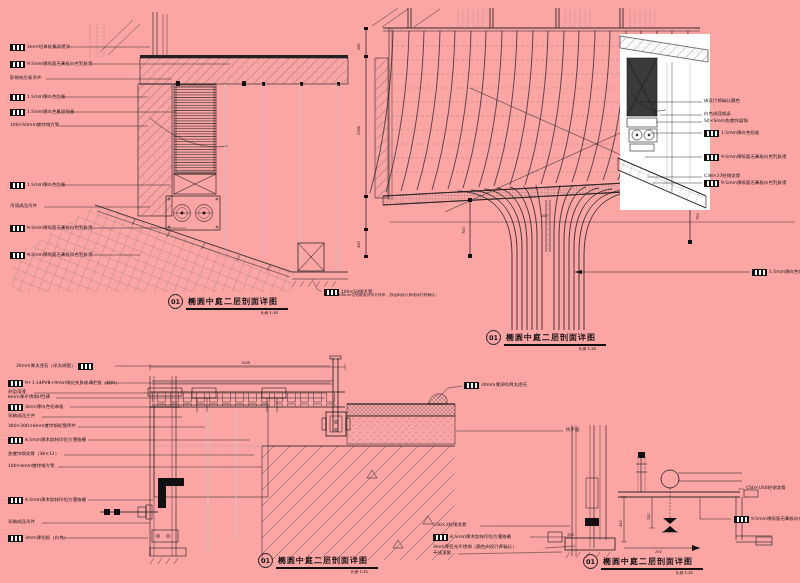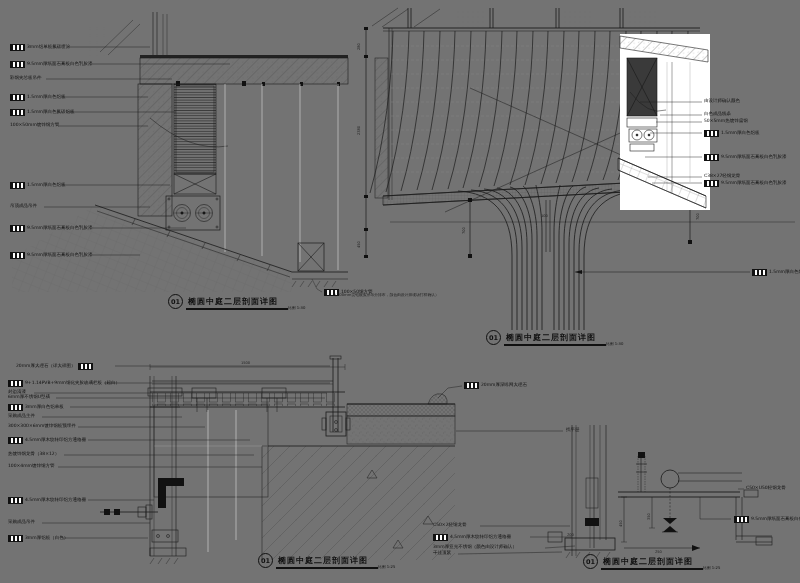--- a/index.html
+++ b/index.html
@@ -1,29 +1,29 @@
 <!DOCTYPE html>
 <html><head>
 <meta charset="utf-8">
 <style>
   html,body{margin:0;padding:0;background:#fff;}
-  #sheet{position:relative;width:800px;height:583px;background:#737373;overflow:hidden;
+  #sheet{position:relative;width:800px;height:583px;background:#fca5a5;overflow:hidden;
          font-family:"DejaVu Sans",sans-serif;color:#111;}
   svg{position:absolute;left:0;top:0;}
   .lbl{position:absolute;font-size:4.5px;line-height:1.1;white-space:nowrap;
        display:flex;align-items:center;gap:2px;color:#111;}
   .lbl.small{font-size:3.8px;color:#222;}
   .tag{width:13px;height:4.5px;border:0.5px solid #111;flex:none;
        background:repeating-linear-gradient(90deg,#111 0,#111 2px,#fff 2px,#fff 4px);}
   .dim{position:absolute;font-size:3.6px;color:#222;white-space:nowrap;}
   .rot{transform:rotate(-90deg);transform-origin:left top;}
   .dtitle{position:absolute;display:flex;align-items:flex-start;gap:3px;}
   .dnum{width:13px;height:13px;border:1.3px solid #111;border-radius:50%;flex:none;
         display:flex;align-items:center;justify-content:center;font-size:6.5px;font-weight:bold;}
-  .dtt{display:flex;flex-direction:row;}
+  .dtt{display:flex;flex-direction:column;}
   .dtt .t{font-size:8px;font-weight:bold;letter-spacing:1px;border-bottom:2.4px solid #111;
           padding:2px 10px 1px 2px;}
   .dtt .s{font-size:3.8px;align-self:flex-end;padding-right:10px;}
 </style>
 </head>
 <body>
 
 <div id="sheet">
 
 <svg width="800" height="583" viewBox="0 0 800 583">

